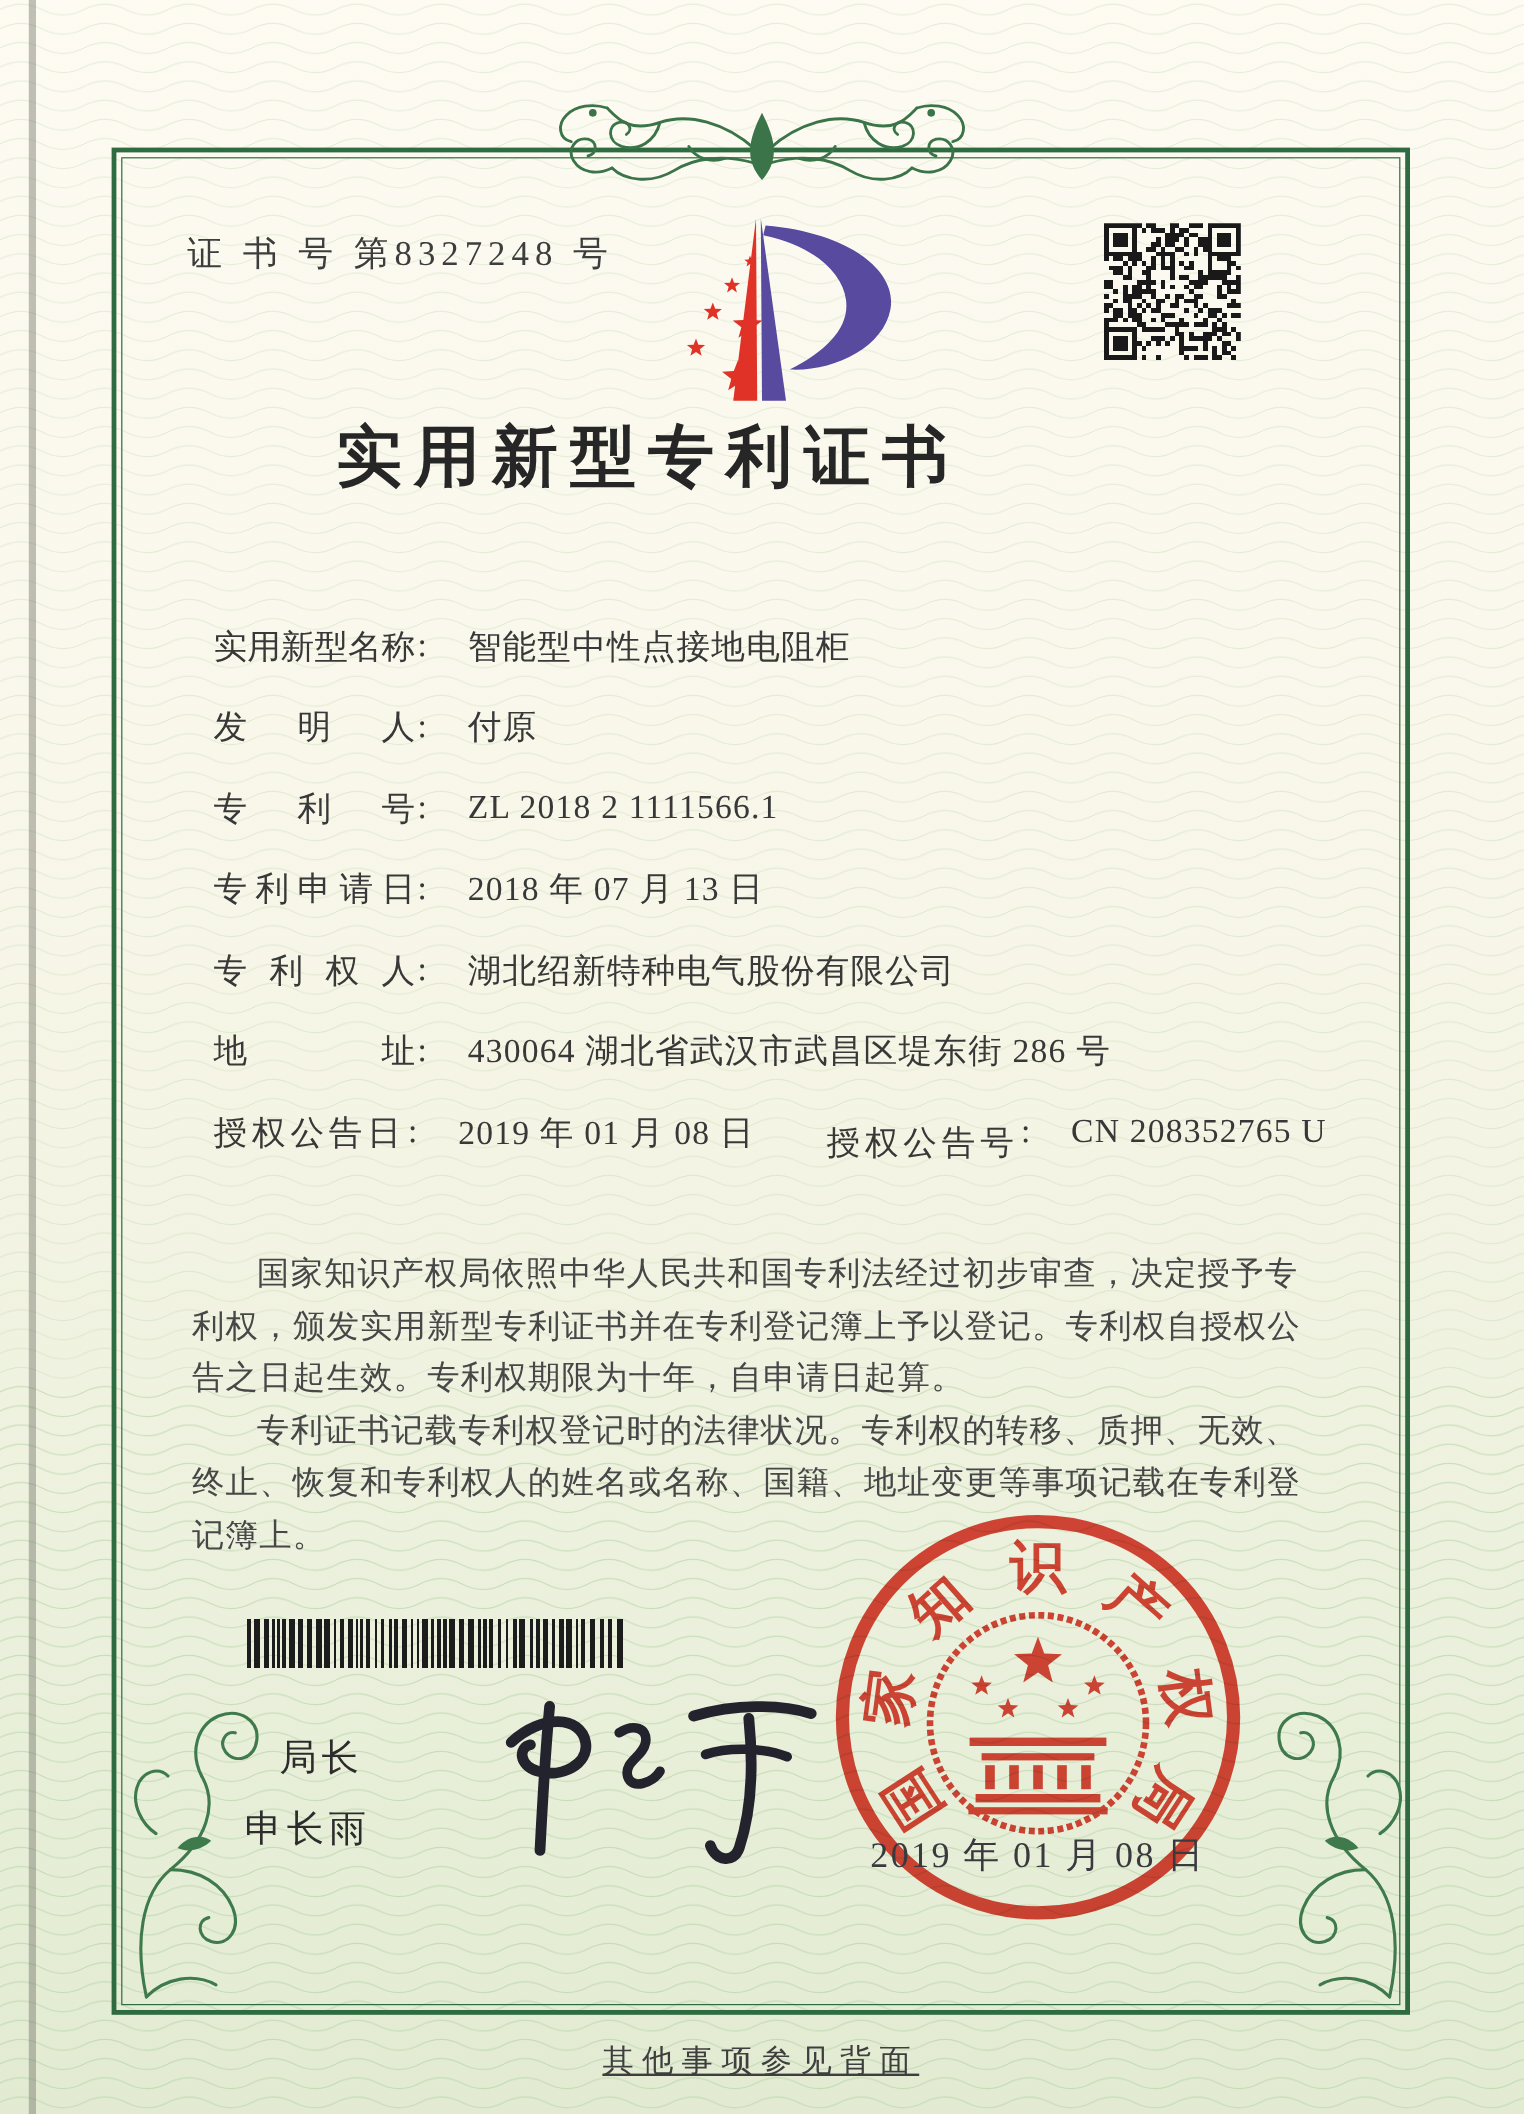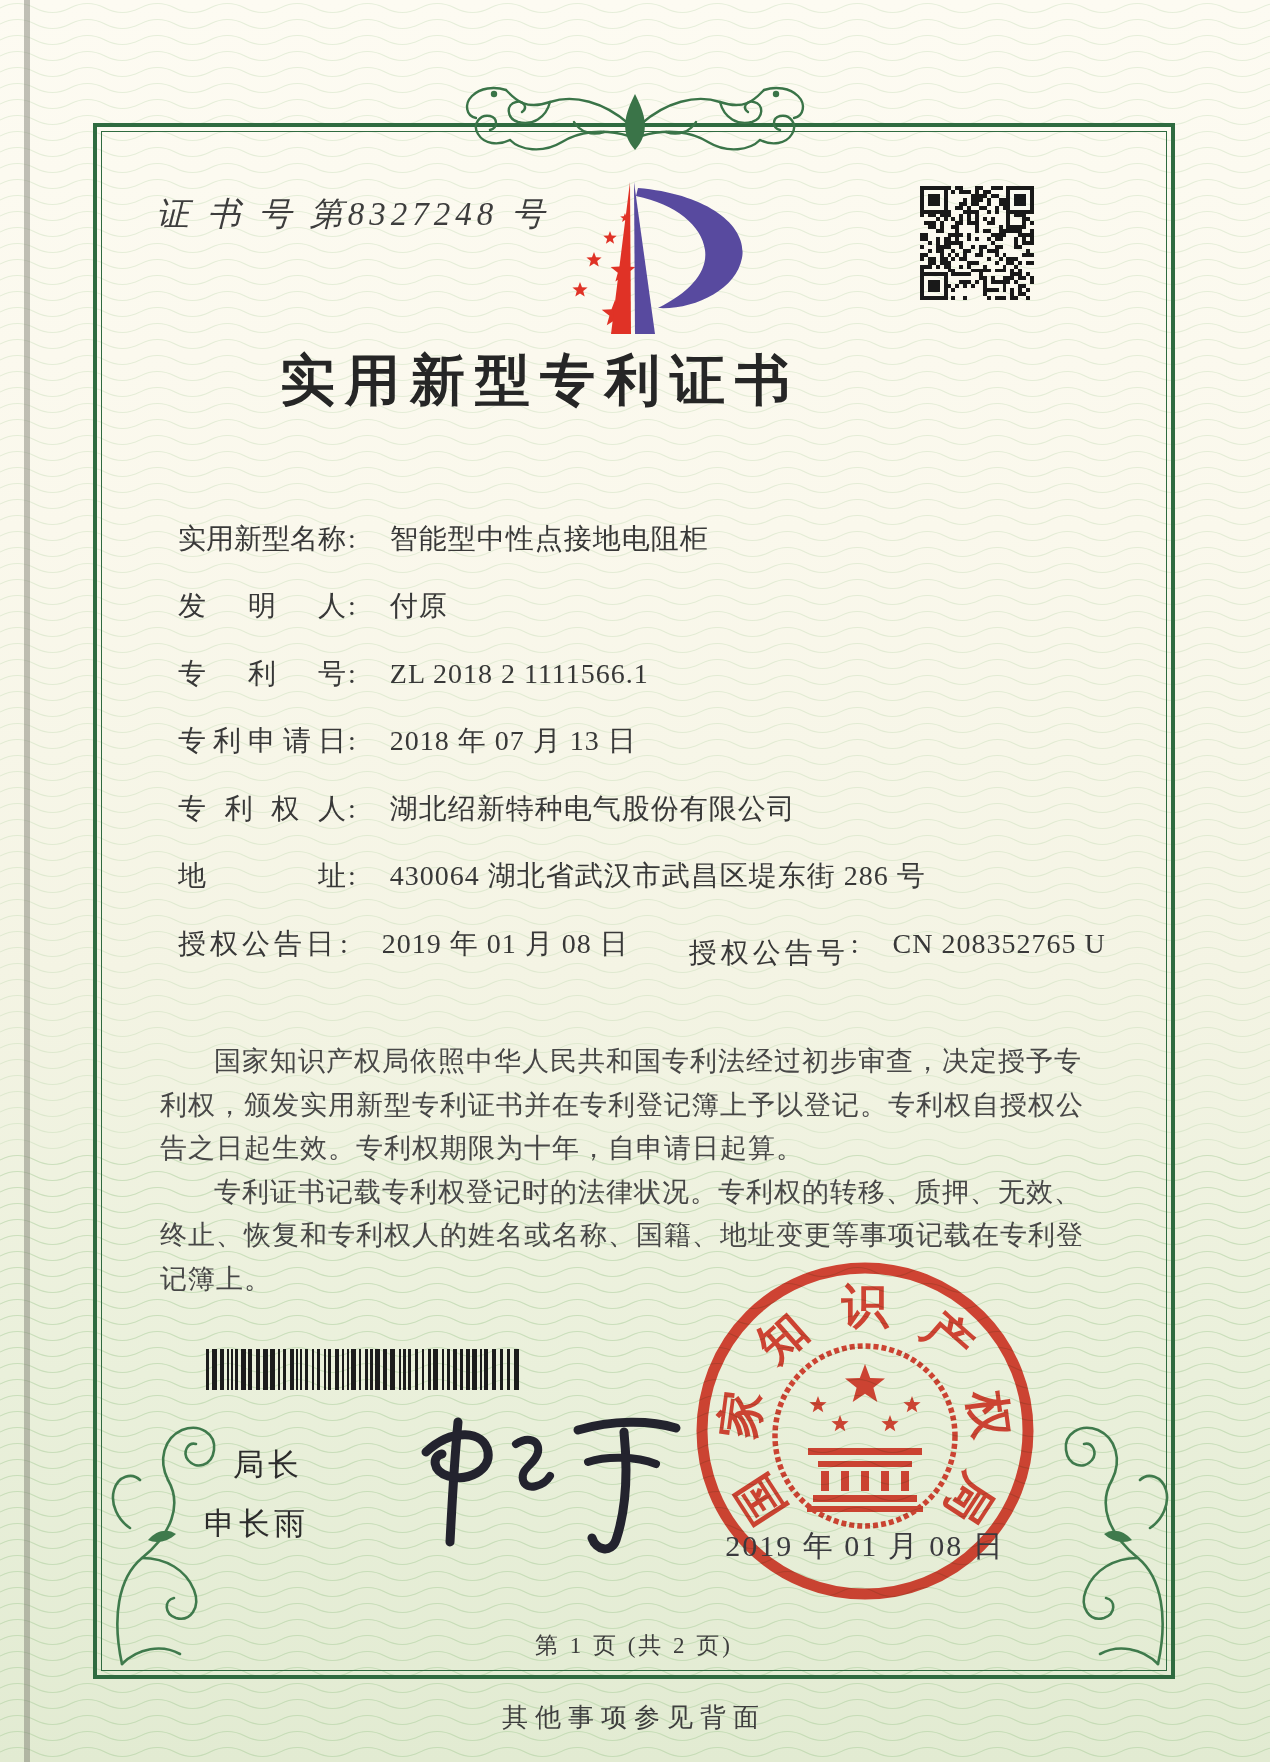--- a/index.html
+++ b/index.html
@@ -7,21 +7,21 @@
     background:linear-gradient(180deg,#fdfbf2 0%,#faf8ec 30%,#f4f4e4 55%,#eaf0db 78%,#e2ebd2 100%);
     font-family:"Liberation Serif","DejaVu Serif",serif;color:#383838;}
   .bg-waves{position:absolute;left:0;top:0;width:1270px;height:1762px;z-index:0;}
   .scan-edge{position:absolute;left:24px;top:0;width:6px;height:100%;background:#75756a;opacity:.45;z-index:4;}
   .frame{position:absolute;left:93px;top:123px;width:1082px;height:1556px;border:4px solid #2f6b40;z-index:1;box-sizing:border-box;}
   .frame-inner{position:absolute;inset:4px;border:1px solid #2f6b40;}
   .ornament{position:absolute;left:454px;top:84px;width:362px;height:76px;z-index:2;}
   .flourish{position:absolute;z-index:2;width:150px;height:262px;top:1408px;}
   .fl-left{left:102px;}
   .fl-right{right:92px;transform:scaleX(-1);}
-  .cert-no{position:absolute;left:156px;top:192px;font-size:33px;letter-spacing:5px;color:#3d3d3d;z-index:2;font-style:italic;}
+  .cert-no{position:absolute;left:156px;top:192px;font-size:29px;letter-spacing:5px;color:#3d3d3d;z-index:2;}
   .qr{position:absolute;left:920px;top:186px;width:114px;height:114px;z-index:2;}
   .logo{position:absolute;left:512px;top:178px;width:252px;height:160px;z-index:2;}
   .title{position:absolute;left:93px;top:344px;width:894px;margin:0;text-align:center;
     font-size:55px;font-weight:700;letter-spacing:10px;color:#262626;z-index:2;}
   .fields{position:absolute;left:178px;top:505px;width:920px;z-index:2;}
   .frow{height:67.5px;display:flex;align-items:center;font-size:28px;white-space:nowrap;}
   .flabel{display:inline-block;width:168px;text-align:justify;text-align-last:justify;}
   .fcolon{display:inline-block;margin:0 10px 0 2px;}
   .fvalue{letter-spacing:1px;margin-left:24px;}
   .grant .flabel{width:auto;text-align:left;text-align-last:auto;letter-spacing:4px;}
@@ -30,21 +30,21 @@
   .paras p{margin:0;text-indent:2em;}
   .barcode{position:absolute;left:204px;top:1349px;width:316px;height:41px;z-index:2;}
   .officer{position:absolute;left:204px;top:1444px;z-index:2;font-family:"Liberation Sans","DejaVu Sans",sans-serif;
     font-size:31px;color:#2c2c2c;font-weight:500;letter-spacing:4px;}
   .officer .o-title{margin-bottom:17px;margin-left:29px;}
   .signature{position:absolute;left:392px;top:1400px;width:310px;height:178px;z-index:3;}
   .seal{position:absolute;left:690px;top:1256px;width:350px;height:350px;z-index:2;opacity:.93;mix-blend-mode:multiply;}
   .seal-ch{font-size:47px;font-weight:700;fill:#dd392b;text-anchor:middle;dominant-baseline:middle;font-family:"Liberation Serif","DejaVu Serif",serif;}
   .seal-date{position:absolute;left:700px;top:1526px;width:330px;text-align:center;font-size:30px;letter-spacing:2px;color:#3a3a3e;z-index:3;}
   .page-num{position:absolute;left:93px;top:1630px;width:1082px;text-align:center;font-size:23px;letter-spacing:3px;z-index:2;color:#3d3d3d;}
-  .back-note{position:absolute;left:93px;top:1700px;width:1082px;text-align:center;font-size:26px;letter-spacing:7px;z-index:2;color:#3e3e3e;}
+  .back-note{position:absolute;left:93px;top:1700px;width:1082px;text-align:center;font-size:26px;letter-spacing:7px;z-index:2;color:#3e3e3e;text-decoration:underline;}
   .green-line{stroke:#3a7448;fill:none;stroke-width:2.4;stroke-linecap:round;}
   .sig-stroke{stroke:#23232e;fill:none;stroke-linecap:round;stroke-linejoin:round;}
 </style>
 </head>
 <body>
 
 <div class="page">
 
   <svg class="bg-waves" aria-hidden="true">
     <defs>
@@ -207,16 +207,15 @@
       <rect x="-58" y="75" width="116" height="6"></rect>
     <polygon points="0.0,-67.0 5.2,-53.1 20.0,-52.5 8.4,-43.3 12.3,-29.0 0.0,-37.2 -12.3,-29.0 -8.4,-43.3 -20.0,-52.5 -5.2,-53.1" fill="#dd392b"></polygon>
         <polygon points="-47.0,-35.0 -44.8,-29.1 -38.4,-28.8 -43.4,-24.8 -41.7,-18.7 -47.0,-22.2 -52.3,-18.7 -50.6,-24.8 -55.6,-28.8 -49.2,-29.1" fill="#dd392b"></polygon>
         <polygon points="-25.0,-16.0 -22.8,-10.1 -16.4,-9.8 -21.4,-5.8 -19.7,0.3 -25.0,-3.2 -30.3,0.3 -28.6,-5.8 -33.6,-9.8 -27.2,-10.1" fill="#dd392b"></polygon>
         <polygon points="25.0,-16.0 27.2,-10.1 33.6,-9.8 28.6,-5.8 30.3,0.3 25.0,-3.2 19.7,0.3 21.4,-5.8 16.4,-9.8 22.8,-10.1" fill="#dd392b"></polygon>
         <polygon points="47.0,-35.0 49.2,-29.1 55.6,-28.8 50.6,-24.8 52.3,-18.7 47.0,-22.2 41.7,-18.7 43.4,-24.8 38.4,-28.8 44.8,-29.1" fill="#dd392b"></polygon>
       </g>
   </svg>
   <div class="seal-date">2019 年 01 月 08 日</div>
 
-  <div class="page-num">第 1 页 (共 2 页)</div>
   <div class="back-note">其他事项参见背面</div>
 
 </div>
 
 </body></html>

